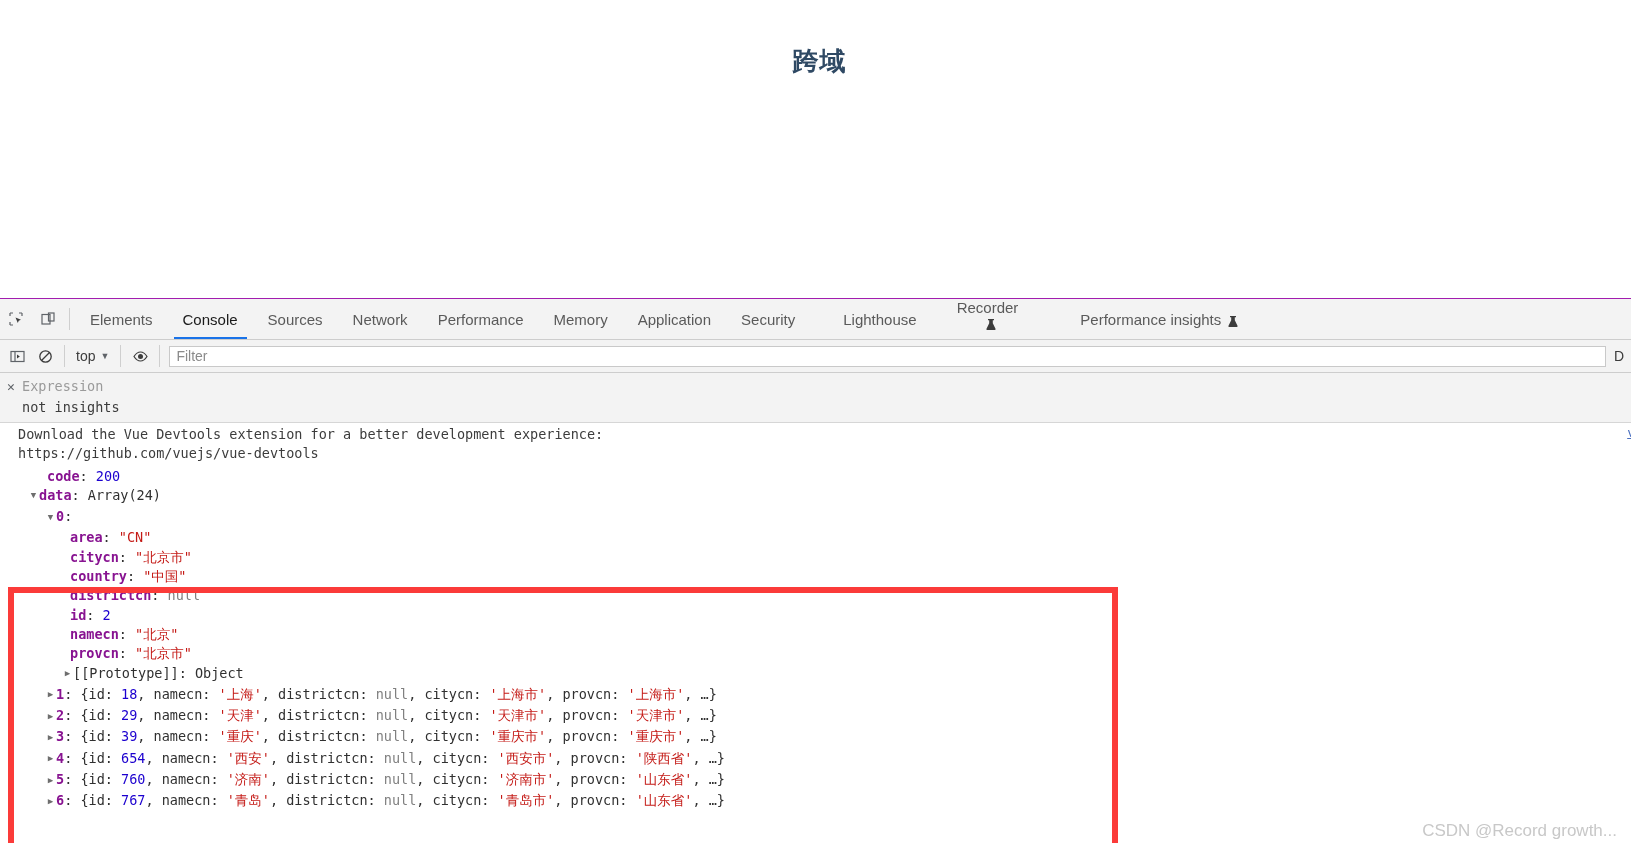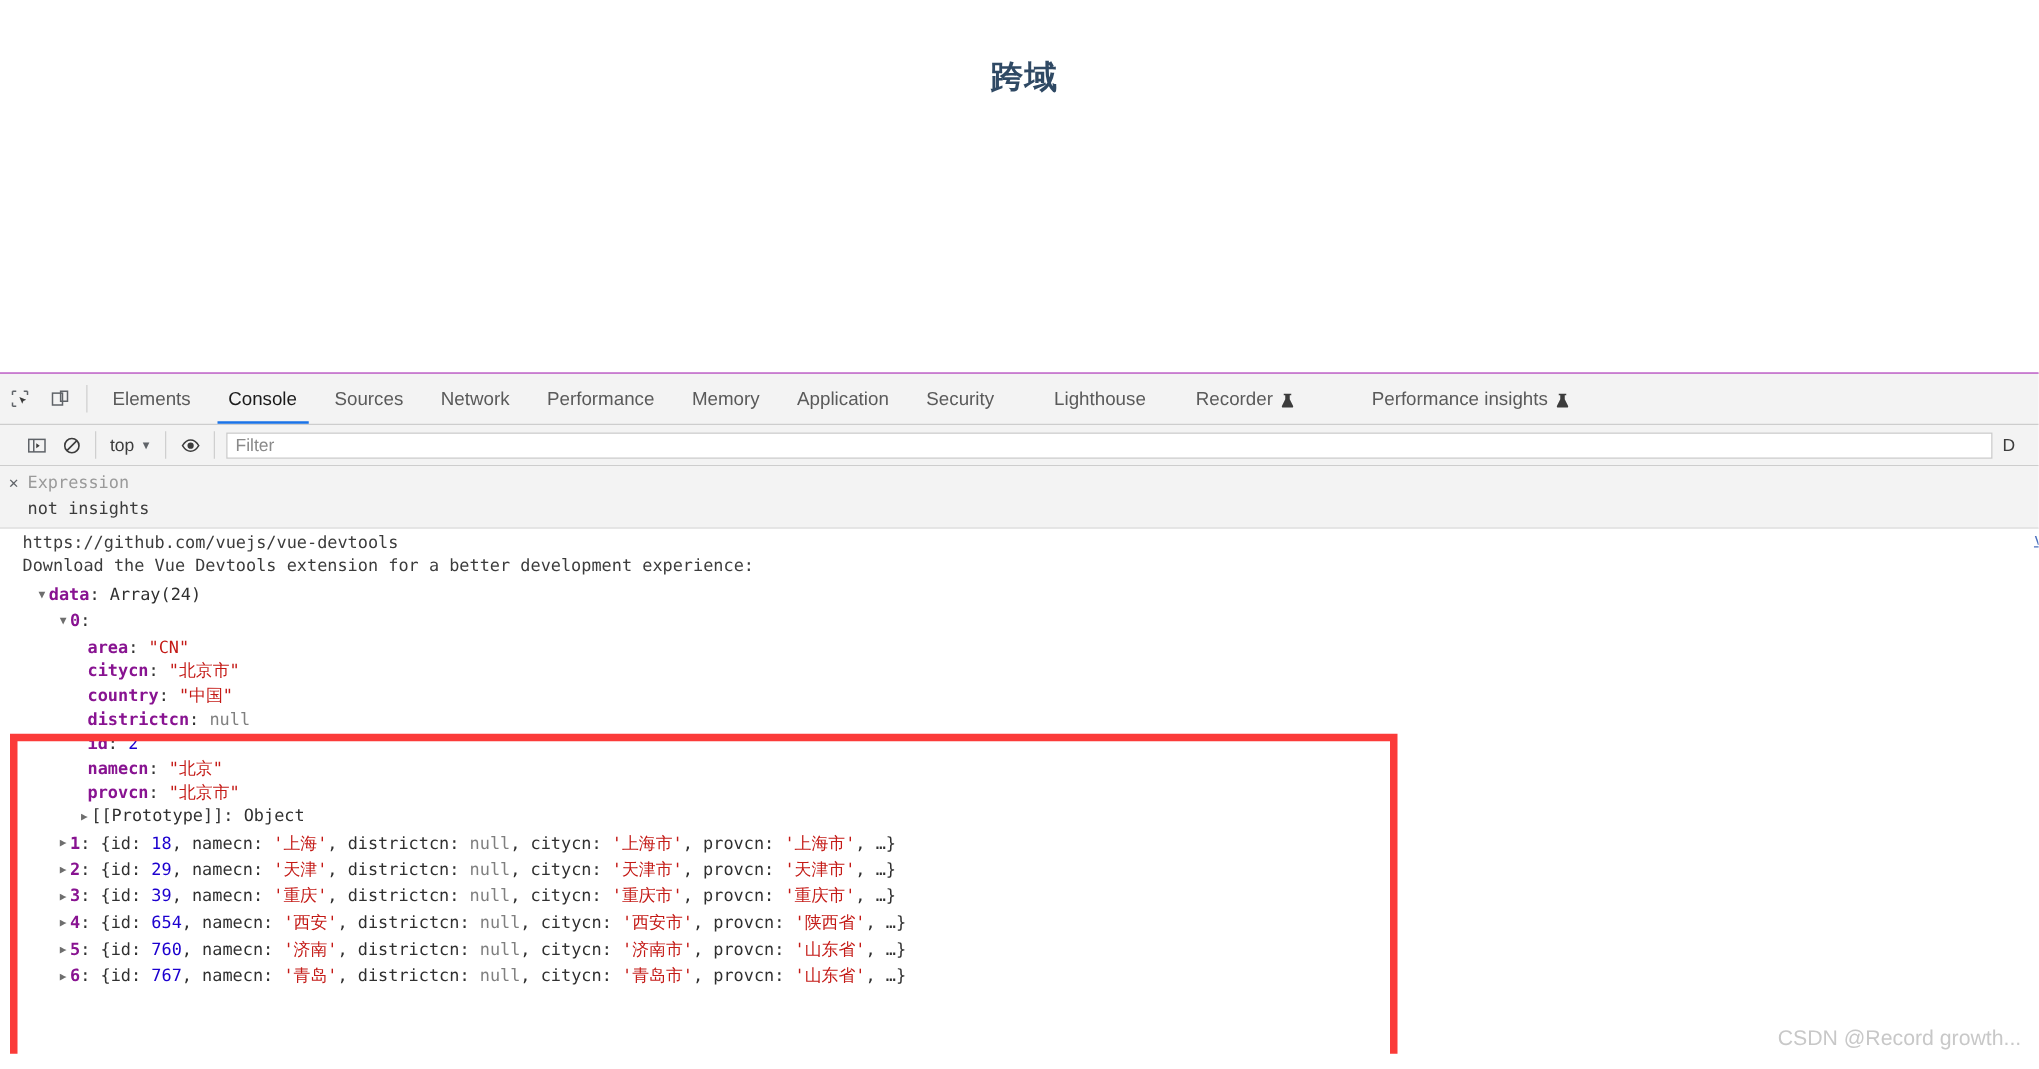--- a/index.html
+++ b/index.html
@@ -58,21 +58,21 @@
   }
   .flask {
     display:inline-block; margin-left:7px; width:10px; height:13px;
     position:relative; top:1px;
   }
 
   
   #filterbar {
     height:33px; background:#f3f3f3;
     border-bottom:1px solid #cdcdcd;
-    display:flex; align-items:center; padding:0 15px;
+    display:flex; align-items:center; padding:0 3px;
   }
   .fbtn {
     width:28px; height:28px; display:flex; align-items:center; justify-content:center;
     cursor:pointer;
   }
   #ctx-select {
     display:flex; align-items:center; gap:5px;
     font-size:14px; color:#3c3c3c; padding:0 6px; cursor:pointer;
     font-family:"Liberation Sans", sans-serif;
   }
@@ -218,21 +218,21 @@
     </div>
     <div class="tab">
       <span>Application</span>
     </div>
     <div class="tab">
       <span>Security</span>
     </div>
     <div class="tab" style="margin-left:18px;">
       <span>Lighthouse</span>
     </div>
-    <div class="tab" style="margin-left:10px;">
+    <div class="tab" style="margin-left:10px;flex-direction:column;">
       <span>Recorder</span>
       <span class="flask">
         <svg width="10" height="13" viewBox="0 0 10 13">
           <path d="M2 1h6v1.2H6.8v3.1l2.7 5.4c.3.6-.1 1.3-.8 1.3H1.3c-.7 0-1.1-.7-.8-1.3l2.7-5.4V2.2H2z" fill="#3c3c3c"></path>
         </svg>
       </span>
     </div>
     <div class="tab" style="margin-left:32px;">
       <span>Performance insights</span>
       <span class="flask">
@@ -280,28 +280,29 @@
       <div id="watch-expr">Expression</div>
     </div>
     <div class="watch-row">
       <div id="watch-val">not insights</div>
     </div>
   </div>
 
   <div id="console-body">
 
     <div class="msg msg-vue">
+      <div>Download the Vue Devtools extension for a better development experience:</div>
       <div>https://github.com/vuejs/vue-devtools</div>
-      <div>Download the Vue Devtools extension for a better development experience:</div>
       <a class="src-link" href="#">v</a>
     </div>
 
     <div id="obj-tree">
 
 
+      <div class="node ind1"><span class="arrow blank"></span><span class="k">code</span><span class="plain">: </span><span class="num">200</span></div>
 
       <div class="node" style="padding-left:10px;"><span class="arrow open"></span><span class="k">data</span><span class="plain">: </span><span class="plain">Array(24)</span></div>
 
       <div class="node" style="padding-left:27px;"><span class="arrow open"></span><span class="k">0</span><span class="plain">:</span></div>
 
       <div class="node ind3"><span class="k">area</span><span class="plain">: </span><span class="str">"CN"</span></div>
       <div class="node ind3"><span class="k">citycn</span><span class="plain">: </span><span class="str">"北京市"</span></div>
       <div class="node ind3"><span class="k">country</span><span class="plain">: </span><span class="str">"中国"</span></div>
       <div class="node ind3"><span class="k">districtcn</span><span class="plain">: </span><span class="nul">null</span></div>
       <div class="node ind3"><span class="k">id</span><span class="plain">: </span><span class="num">2</span></div>

